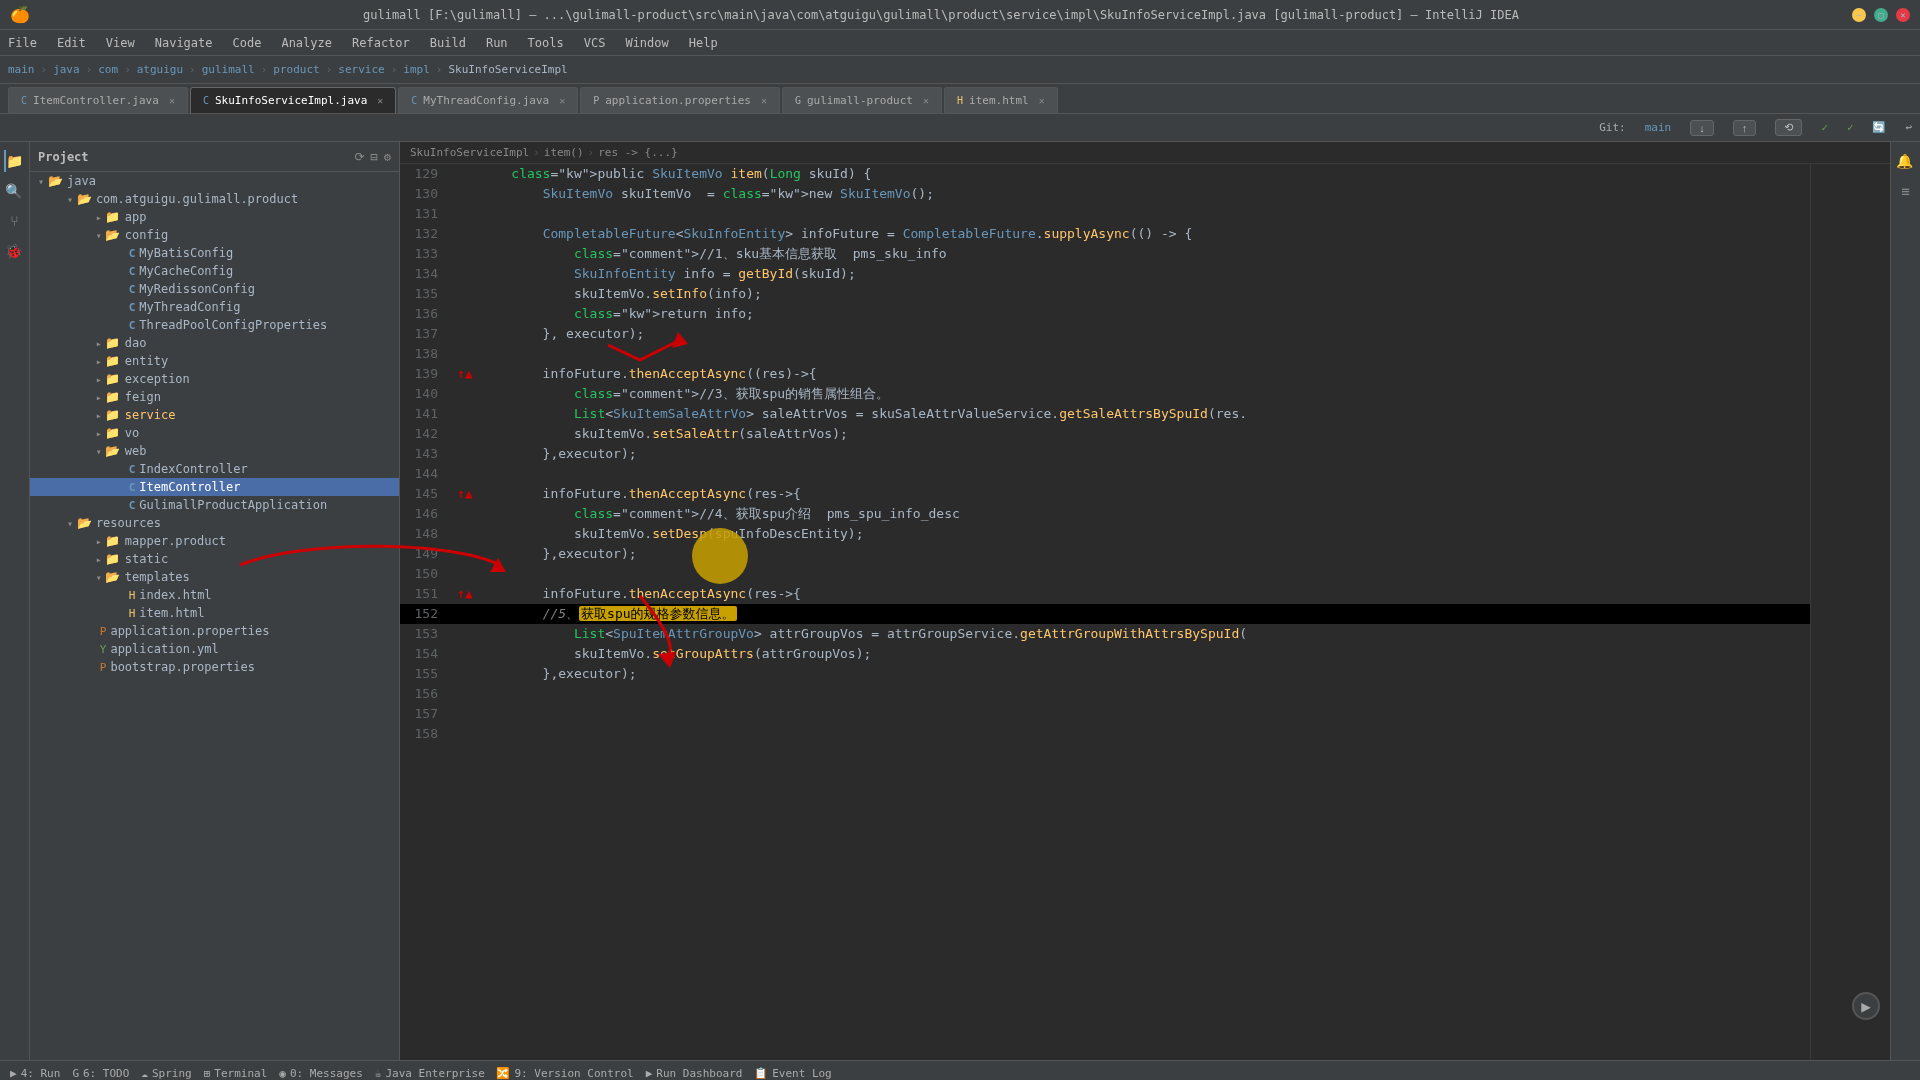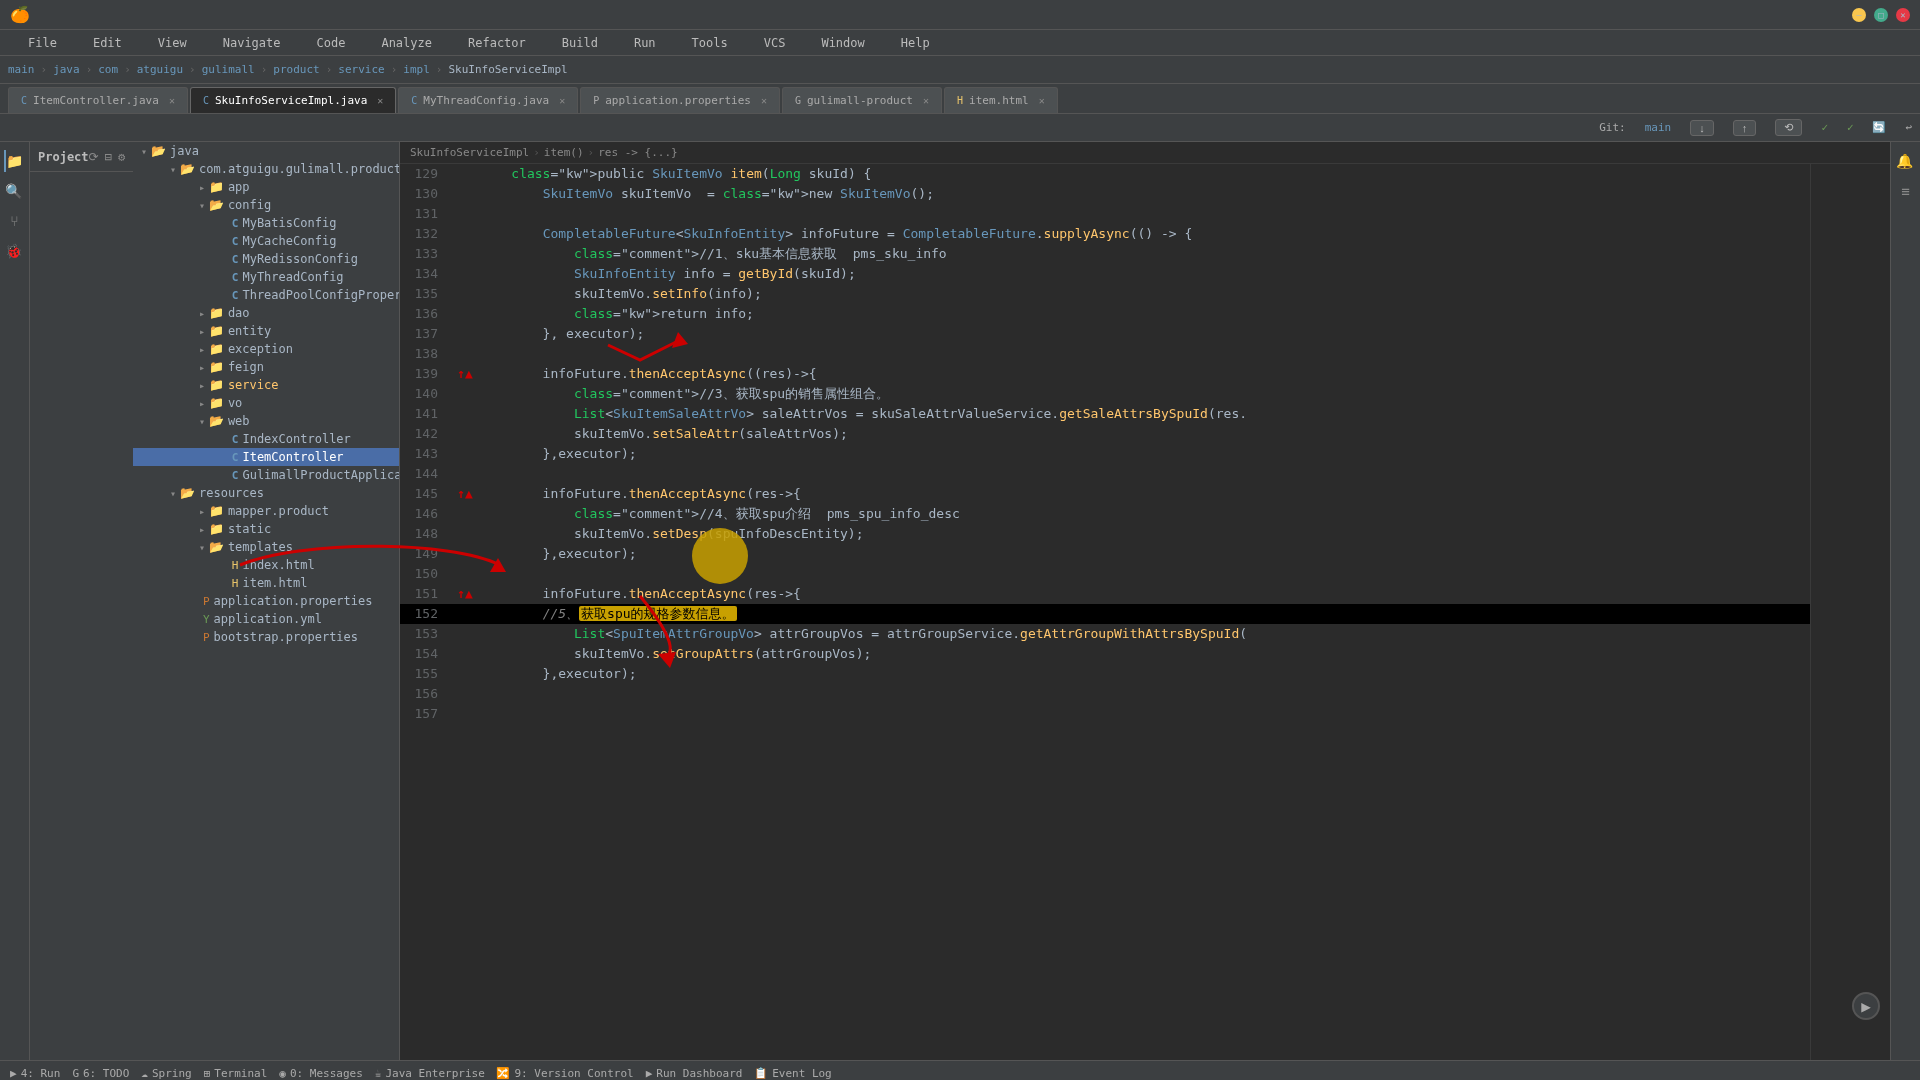--- a/index.html
+++ b/index.html
@@ -13,21 +13,21 @@
     #titlebar .title { font-size: 12px; color: #bbb; flex: 1; text-align: center; }
     #titlebar .controls { display: flex; gap: 8px; }
     #titlebar .ctrl-btn { width: 14px; height: 14px; border-radius: 50%; display: flex; align-items: center; justify-content: center; font-size: 9px; cursor: pointer; }
     #titlebar .minimize { background: #f9c74f; }
     #titlebar .maximize { background: #43aa8b; }
     #titlebar .close { background: #e63946; }
 
     
     #menubar {
       height: 26px; background: #3c3f41; display: flex; align-items: center;
-      padding: 0 20px; gap: 20px; border-bottom: 1px solid #555;
+      padding: 0 0; gap: 4px; border-bottom: 1px solid #555;
     }
     #menubar .menu-item { padding: 2px 8px; font-size: 12px; color: #bbb; cursor: pointer; border-radius: 3px; }
 
     
     #navbar {
       height: 28px; background: #3c3f41; display: flex; align-items: center;
       padding: 0 8px; gap: 4px; border-bottom: 1px solid #555; font-size: 11px; color: #888;
     }
     #navbar span { color: #6897bb; }
     #navbar .sep { color: #666; margin: 0 2px; }
@@ -46,21 +46,21 @@
     .tab.active { background: #2b2b2b; color: #fff; border-color: #666; }
     .tab .tab-icon { font-size: 10px; }
     .tab .close-tab { font-size: 10px; color: #888; margin-left: 4px; }
 
     
     #main { display: flex; height: calc(1080px - 30px - 26px - 28px - 30px - 26px - 22px); }
 
     
     #sidebar {
       width: 370px; background: #3c3f41; border-right: 1px solid #555;
-      overflow-y: auto; display: flex; flex-direction: row;
+      overflow-y: auto; display: flex; flex-direction: column;
     }
     #sidebar-header {
       height: 30px; display: flex; align-items: center; justify-content: space-between;
       padding: 0 8px; border-bottom: 1px solid #555; background: #3c3f41;
     }
     #sidebar-header .project-label { font-size: 12px; color: #bbb; font-weight: bold; }
     .sidebar-icons { display: flex; gap: 6px; }
     .sidebar-icons span { font-size: 12px; color: #888; cursor: pointer; }
 
     .tree-item {
@@ -138,20 +138,21 @@
     }
     .git-btn { background: #4c5052; border: 1px solid #666; border-radius: 3px; padding: 1px 8px; cursor: pointer; font-size: 11px; color: #bbb; }
   </style>
 </head>
 <body>
 
 <div id="titlebar">
   <div style="display:flex;align-items:center;gap:6px;">
     <span style="font-size:16px;">🍊</span>
   </div>
+  <div class="title">gulimall [F:\gulimall] – ...\gulimall-product\src\main\java\com\atguigu\gulimall\product\service\impl\SkuInfoServiceImpl.java [gulimall-product] – IntelliJ IDEA</div>
   <div class="controls">
     <div class="ctrl-btn minimize">—</div>
     <div class="ctrl-btn maximize">□</div>
     <div class="ctrl-btn close">✕</div>
   </div>
 </div>
 
 <div id="menubar">
     <div class="menu-item">File</div>
     <div class="menu-item">Edit</div>
@@ -440,20 +441,25 @@
             <div class="line-row">
               <span class="ln">156</span>
               <span class="gutter"></span>
               <span class="code-content"></span>
             </div>
             <div class="line-row">
               <span class="ln">157</span>
               <span class="gutter"></span>
               <span class="code-content"></span>
             </div>
+            <div class="line-row">
+              <span class="ln">158</span>
+              <span class="gutter"></span>
+              <span class="code-content"></span>
+            </div>
           </div>
       </div>
 
       <div style="width:80px;background:#2b2b2b;border-left:1px solid #3a3a3a;position:relative;">
         <div style="position:absolute;bottom:40px;right:10px;width:28px;height:28px;background:#3c3f41;border-radius:50%;border:2px solid #555;display:flex;align-items:center;justify-content:center;cursor:pointer;">
           <span style="color:#aaa;font-size:16px;">▶</span>
         </div>
       </div>
     </div>
   </div>

